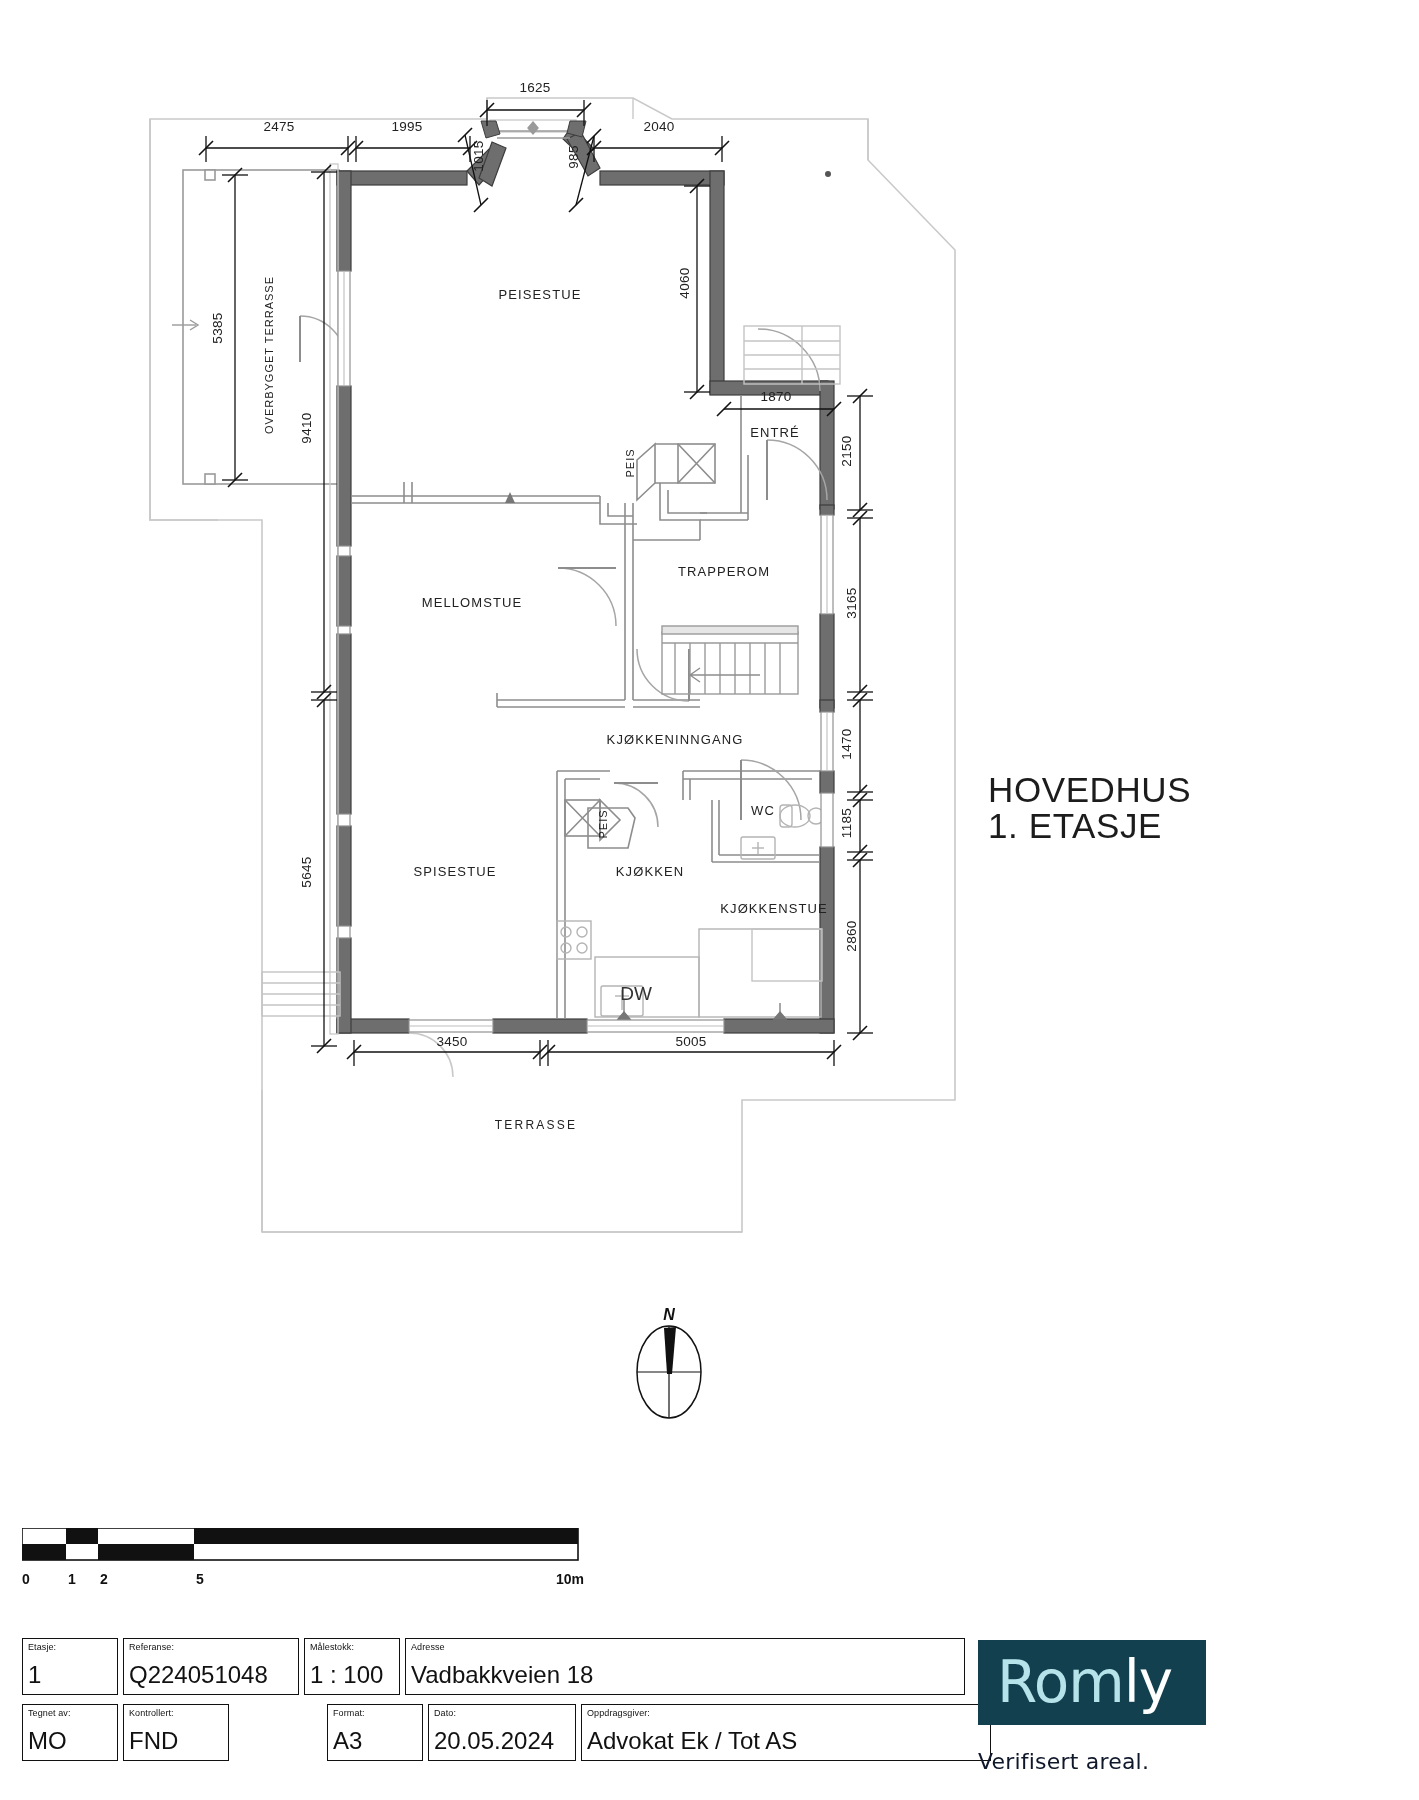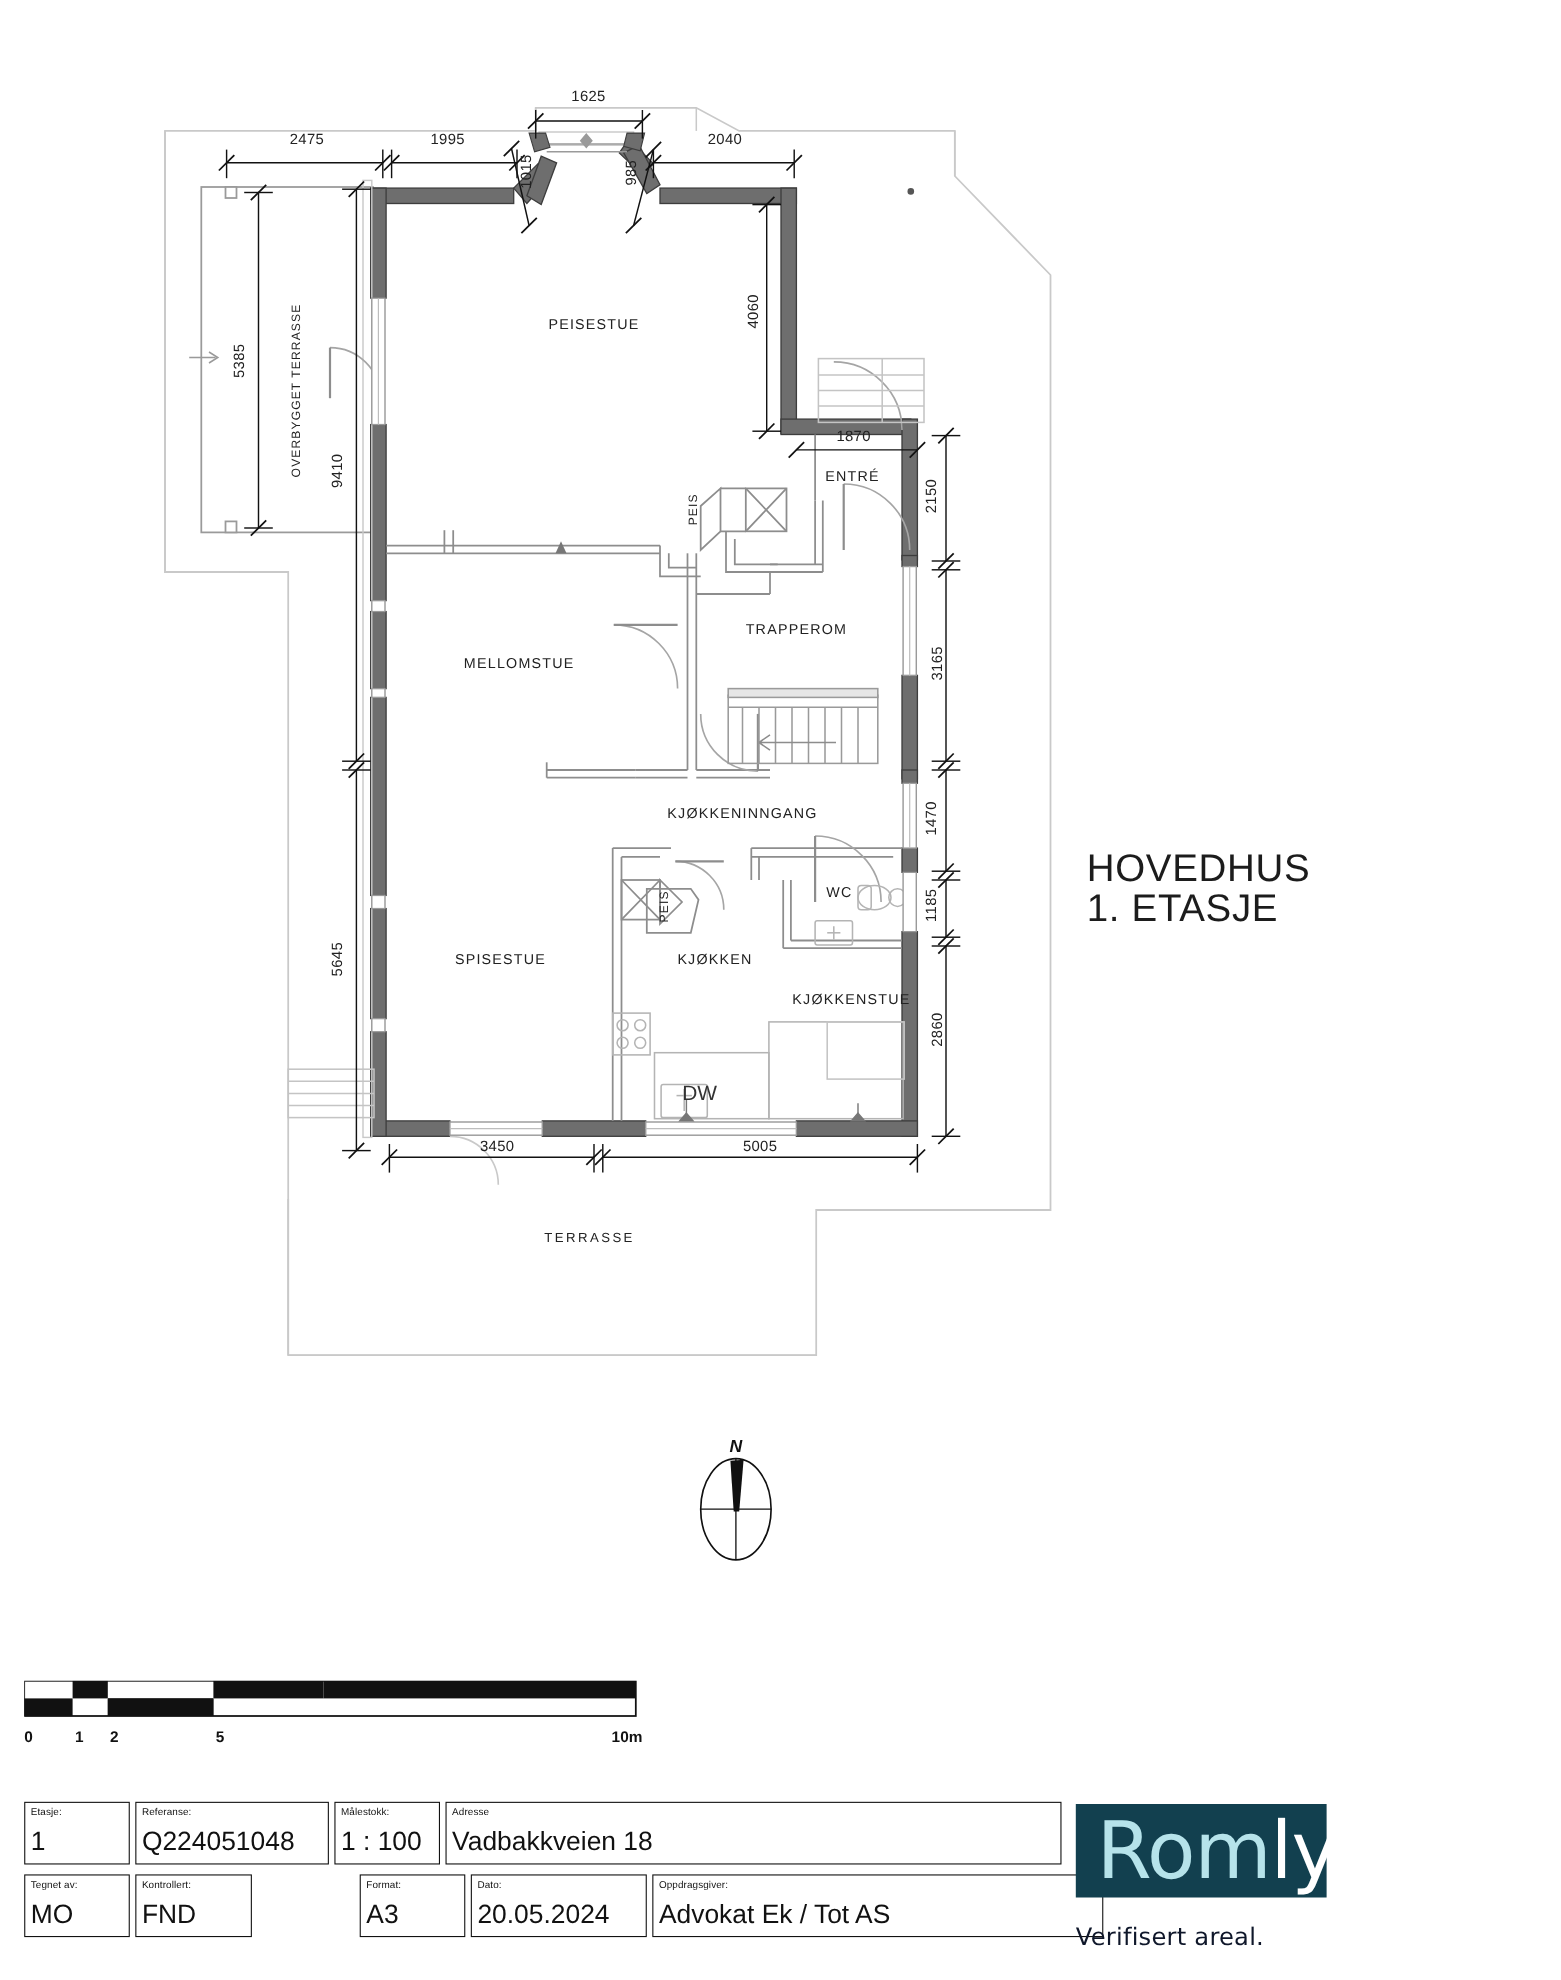--- a/index.html
+++ b/index.html
@@ -25,21 +25,21 @@
   .titleblock{position:absolute;left:22px;top:1638px;}
   .tb-row{display:flex;align-items:flex-start;margin-bottom:9px;}
   .tb-cell{border:1.6px solid #111;background:#fff;box-sizing:border-box;height:57px;position:relative;margin-right:5px;}
   .tb-cap{position:absolute;left:5px;top:3px;font-size:9px;color:#111;letter-spacing:.1px;white-space:nowrap;}
   .tb-val{position:absolute;left:5px;top:17px;font-size:24px;color:#111;line-height:38px;white-space:nowrap;}
   .gapcell{border:none;background:transparent;}
 
   
   .logo-wrap{position:absolute;left:978px;top:1640px;width:230px;}
   .logo-box{background:#12404f;width:228px;height:85px;position:relative;}
-  .logo-text{position:absolute;left:19px;top:8px;font-size:72px;line-height:68px;letter-spacing:-1px;font-family:"DejaVu Sans",sans-serif;}
+  .logo-text{position:absolute;left:19px;top:8px;font-size:58px;line-height:68px;letter-spacing:-1px;font-family:"DejaVu Sans",sans-serif;}
   .logo-rom{color:#b6e3ea;}
   .logo-ly{color:#ffffff;}
   .logo-tag{margin-top:24px;font-size:22px;color:#0f172a;letter-spacing:.2px;font-family:"DejaVu Sans",sans-serif;}
 
   
   .scalebar{position:absolute;left:22px;top:1528px;}
   .sb-svg{display:block;}
 </style>
 </head>
 <body>
@@ -503,21 +503,21 @@
         </div>
         <div class="tb-cell" style="width: 106px;">
           <div class="tb-cap">Kontrollert:</div>
           <div class="tb-val">FND</div>
         </div>
         <div class="tb-cell gapcell" style="width: 88px;"></div>
         <div class="tb-cell" style="width: 96px; text-decoration: underline;">
           <div class="tb-cap">Format:</div>
           <div class="tb-val">A3</div>
         </div>
-        <div class="tb-cell" style="width: 160px;">
+        <div class="tb-cell" style="width: 148px;">
           <div class="tb-cap">Dato:</div>
           <div class="tb-val">20.05.2024</div>
         </div>
         <div class="tb-cell" style="width: 410px;">
           <div class="tb-cap">Oppdragsgiver:</div>
           <div class="tb-val">Advokat Ek / Tot AS</div>
         </div>
       </div>
 </div>
 

